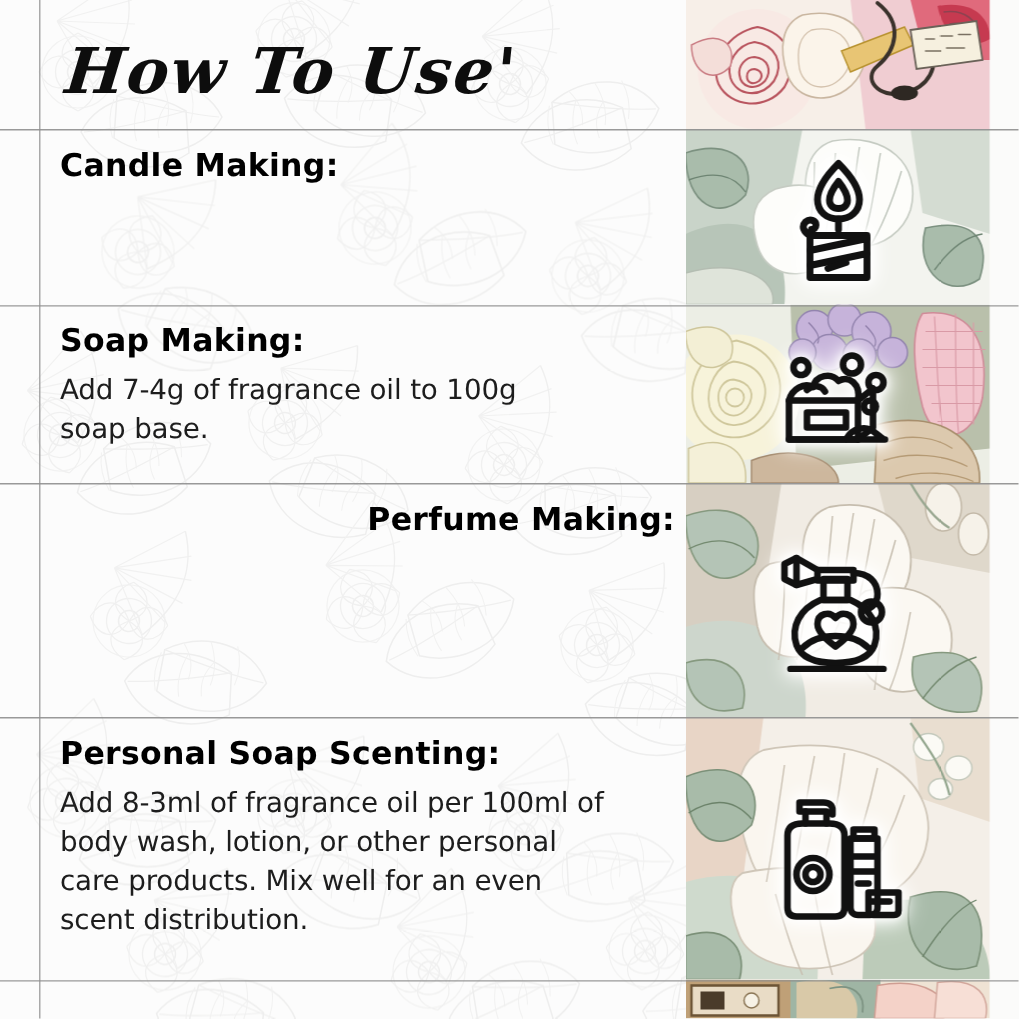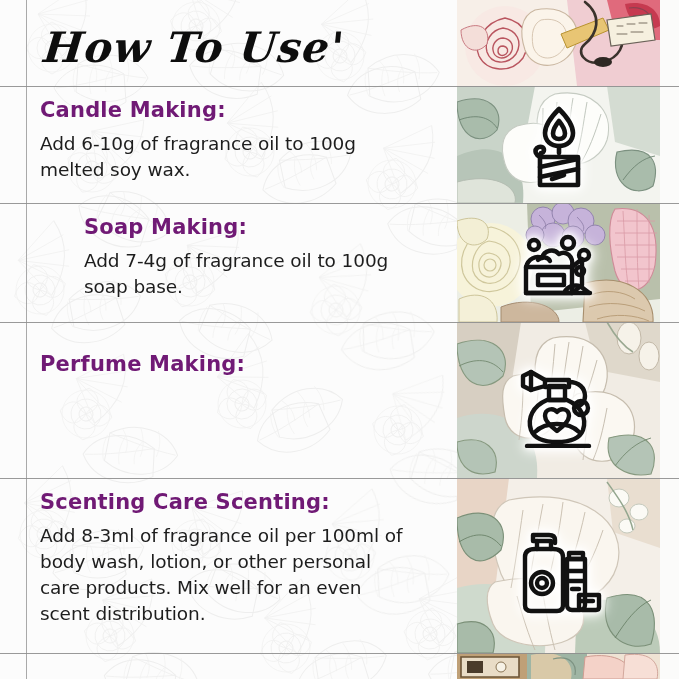--- a/index.html
+++ b/index.html
@@ -47,39 +47,39 @@
     white-space:nowrap;
     transform:skewX(-6deg);
   }
 
   
   .row{position:absolute;left:40px;width:410px;}
   .row .heading{
     font-family:"DejaVu Sans","Liberation Sans",sans-serif;
     font-weight:700;
     font-size:21px;
-    color:#701a75;
+    color:#000000;
     letter-spacing:.2px;
     margin:0 0 9px 0;
     white-space:nowrap;
   }
   .row .body{
     font-family:"DejaVu Sans","Liberation Sans",sans-serif;
     font-weight:400;
     font-size:18.5px;
     line-height:26px;
     color:#1d1d1d;
     margin:0;
     letter-spacing:-.1px;
     white-space:pre-line;
   }
 
   #row-candle{top:98px;}
-  #row-soap{top:215px;margin-left:44px;}
-  #row-perfume{top:352px;}
+  #row-soap{top:215px;}
+  #row-perfume{top:334px;text-align:right;}
   #row-personal{top:490px;}
 
   
   #strip{
     position:absolute;left:457px;top:0;width:203px;height:679px;
     overflow:hidden;
   }
   #strip-outer{
     position:absolute;left:457px;top:0;width:222px;height:679px;
     background:#fbfbfa;
@@ -460,36 +460,34 @@
   <div class="hrule" style="top:653px;"></div>
 
   <div id="content">
 
     <div id="title">
       <span>How To Use'</span>
     </div>
 
     <div class="row" id="row-candle">
       <p class="heading">Candle Making:</p>
-      <p class="body">Add 6-10g of fragrance oil to 100g
-melted soy wax.</p>
     </div>
 
     <div class="row" id="row-soap">
       <p class="heading">Soap Making:</p>
       <p class="body">Add 7-4g of fragrance oil to 100g
 soap base.</p>
     </div>
 
     <div class="row" id="row-perfume">
       <p class="heading">Perfume Making:</p>
     </div>
 
     <div class="row" id="row-personal">
-      <p class="heading">Scenting Care Scenting:</p>
+      <p class="heading">Personal Soap Scenting:</p>
       <p class="body">Add 8-3ml of fragrance oil per 100ml of
 body wash, lotion, or other personal
 care products. Mix well for an even
 scent distribution.</p>
     </div>
 
   </div>
 </div>
 
 </body></html>

